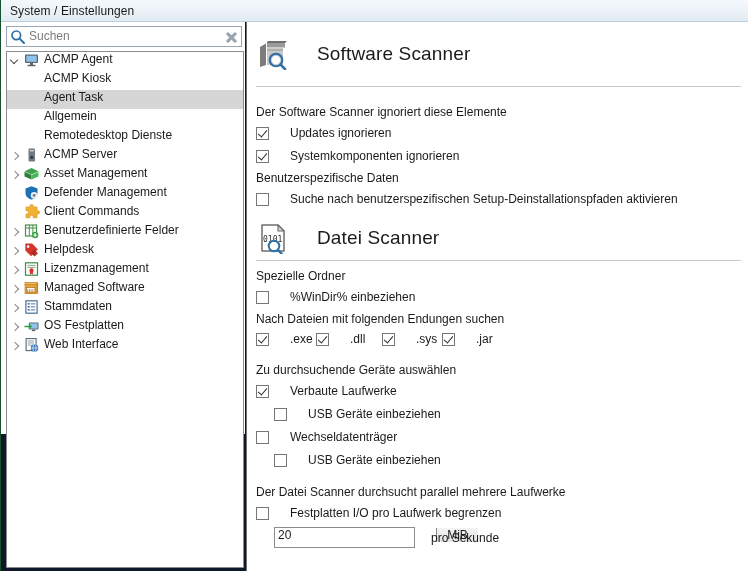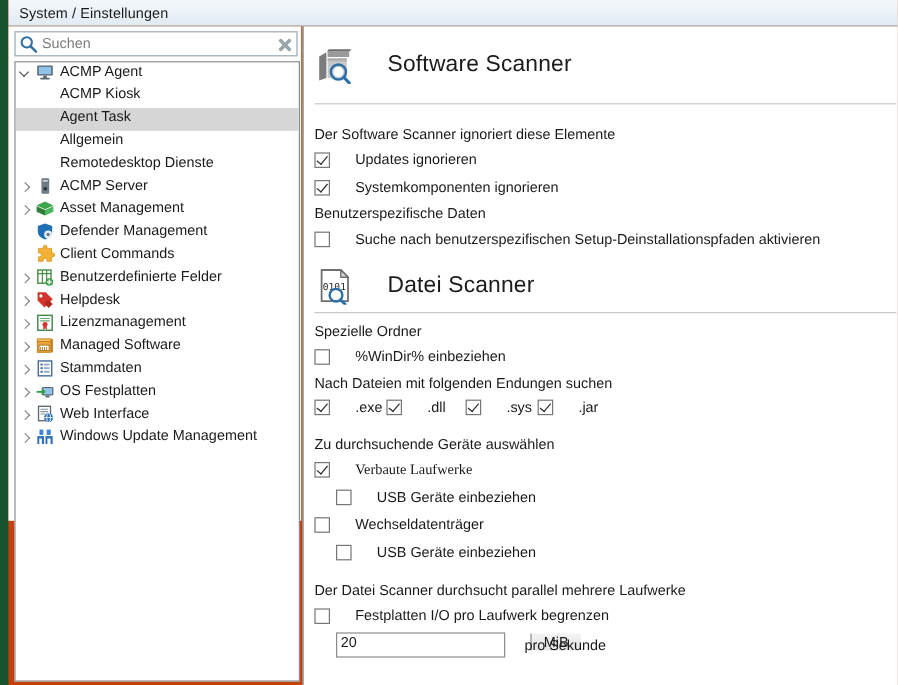--- a/index.html
+++ b/index.html
@@ -12,22 +12,22 @@
     color: #1a1a1a;
     -webkit-font-smoothing: antialiased;
   }
 
   
   #app {
     position: relative;
     width: 748px;
     height: 571px;
     box-sizing: border-box;
-    border-left: 7px solid #14532d;
-    background: #c2410c;
+    border-left: 1px solid #14532d;
+    background: #0f172a;
   }
 
   
   #titlebar {
     position: absolute;
     left: 0; top: 0;
     width: 748px; height: 22px;
     box-sizing: border-box;
     background: linear-gradient(to bottom, #f4f8fb 0%, #eaf1f7 55%, #e2ebf3 100%);
     border-bottom: 1px solid #b9cede;
@@ -398,32 +398,20 @@
           <svg class="ticon" viewBox="0 0 16 16">
             <rect x="2.6" y="1.6" width="10" height="12" fill="#ffffff" stroke="#5b6770" stroke-width="1.1"></rect>
             <line x1="4.2" y1="4" x2="10.6" y2="4" stroke="#8a949c" stroke-width=".9"></line>
             <line x1="4.2" y1="6" x2="10.6" y2="6" stroke="#8a949c" stroke-width=".9"></line>
             <line x1="4.2" y1="8" x2="8" y2="8" stroke="#8a949c" stroke-width=".9"></line>
             <circle cx="11" cy="11" r="3.8" fill="#2f6fb5"></circle>
             <ellipse cx="11" cy="11" rx="1.6" ry="3.8" fill="none" stroke="#ffffff" stroke-width=".7"></ellipse>
             <line x1="7.2" y1="11" x2="14.8" y2="11" stroke="#ffffff" stroke-width=".7"></line>
           </svg>
           <span class="tlabel">Web Interface</span>
-        </div>
-        <div class="trow">
-          <span class="exp chev-r"></span>
-          <svg class="ticon" viewBox="0 0 16 16">
-            <rect x="1.6" y="7.4" width="5.6" height="6.6" fill="#2f6fb5"></rect>
-            <rect x="8.4" y="7.4" width="6" height="6.6" fill="#2f6fb5"></rect>
-            <rect x="3.4" y="2" width="3.2" height="4.4" fill="#3c84d6"></rect>
-            <rect x="9.4" y="2" width="3.4" height="4.4" fill="#3c84d6"></rect>
-            <rect x="3.2" y="9.4" width="2.2" height="4.6" fill="#ffffff"></rect>
-            <rect x="10" y="9.4" width="2.6" height="4.6" fill="#ffffff"></rect>
-          </svg>
-          <span class="tlabel">Windows Update Management</span>
         </div>
       </div>
   </div>
 
   <div id="rightpane">
 
     <div class="sec-head abs" style="left:0; top:16px;">
       <svg class="sec-icon" width="36" height="32" viewBox="0 0 36 32">
         <path d="M4 9 L10 5.5 L10 27 L4 29 Z" fill="#7c7c7c"></path>
         <path d="M11 5 L29 5 L29 9.5 L11 9.5 Z" fill="#9a9a9a"></path>
@@ -491,21 +479,21 @@
       <span class="cb checked"></span>
       <span>.sys</span>
     </div>
     <div class="cbrow abs" style="left:195px; top:310px;">
       <span class="cb checked"></span>
       <span>.jar</span>
     </div>
 
     <div class="desc abs" style="top:341px;">Zu durchsuchende Geräte auswählen</div>
 
-    <div class="cbrow abs" style="left:9px; top:362px;font-family:Liberation Serif, serif;">
+    <div class="cbrow abs" style="left:9px; top:362px;">
       <span class="cb checked"></span>
       <span>Verbaute Laufwerke</span>
     </div>
     <div class="cbrow abs" style="left:27px; top:385px;">
       <span class="cb"></span>
       <span>USB Geräte einbeziehen</span>
     </div>
     <div class="cbrow abs" style="left:9px; top:408px;">
       <span class="cb"></span>
       <span>Wechseldatenträger</span>

